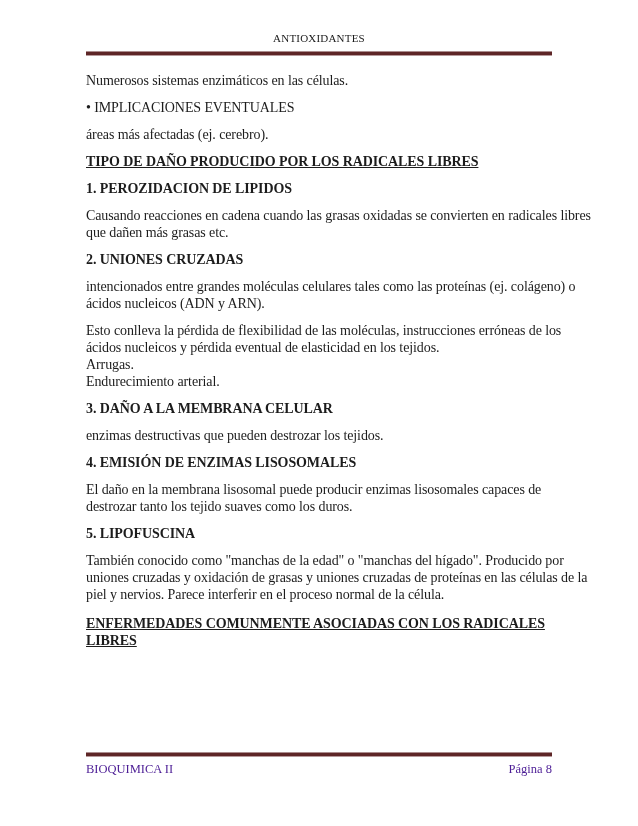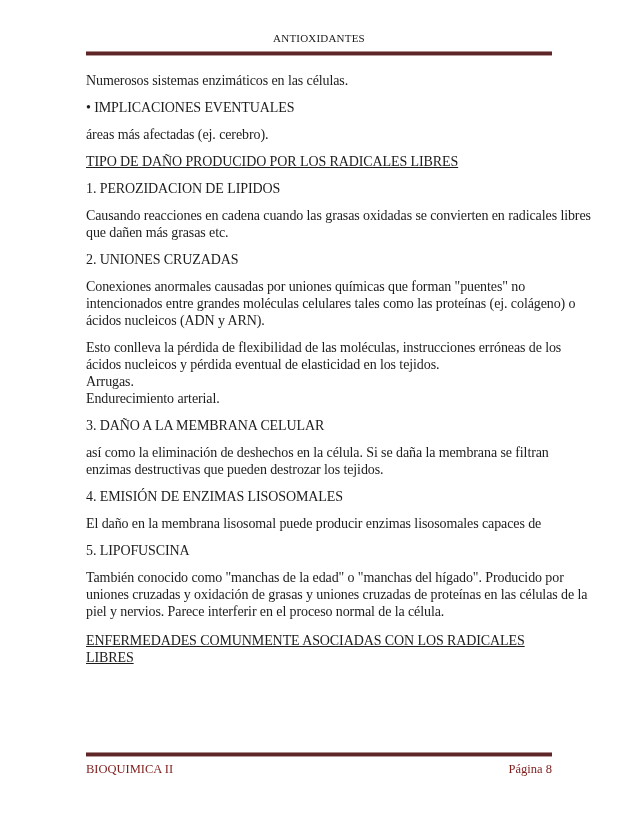--- a/index.html
+++ b/index.html
@@ -48,42 +48,42 @@
     margin: 0 0 10px 0;
     font-size: 14px;
     letter-spacing: -0.1px;
   }
   .block .line {
     line-height: 17px;
     min-height: 17px;
     white-space: nowrap;
   }
   .block.h .line, .block.hu .line {
-    font-weight: normal;
+    font-weight: bold;
   }
   .block.hu .line {
     text-decoration: underline;
   }
   .block.extra-space {
     margin-top: 12px;
   }
   
   .page-footer {
     position: absolute;
     top: 752px;
     left: 86px;
     width: 466px;
   }
   .footer-row {
     margin-top: 4px;
     display: flex;
     justify-content: space-between;
     font-size: 12.5px;
     line-height: 16px;
-    color: #7f1d1d;
+    color: #4c1d95;
   }
 </style>
 </head>
 <body>
 
 <div class="page">
 
   <div class="page-header">
     <div class="doc-title">ANTIOXIDANTES</div>
     <div class="rule"></div>
@@ -106,42 +106,41 @@
         <div class="line">1. PEROZIDACION DE LIPIDOS</div>
       </div>
       <div class="block p">
         <div class="line">Causando reacciones en cadena cuando las grasas oxidadas se convierten en radicales libres</div>
         <div class="line">que dañen más grasas etc.</div>
       </div>
       <div class="block h">
         <div class="line">2. UNIONES CRUZADAS</div>
       </div>
       <div class="block p">
-        <div class="line">Conexiones anormales causadas por uniones químicas que forman "puentes" no</div>
         <div class="line">intencionados entre grandes moléculas celulares tales como las proteínas (ej. colágeno) o</div>
         <div class="line">ácidos nucleicos (ADN y ARN).</div>
       </div>
       <div class="block p">
         <div class="line">Esto conlleva la pérdida de flexibilidad de las moléculas, instrucciones erróneas de los</div>
         <div class="line">ácidos nucleicos y pérdida eventual de elasticidad en los tejidos.</div>
         <div class="line">Arrugas.</div>
         <div class="line">Endurecimiento arterial.</div>
       </div>
       <div class="block h">
         <div class="line">3. DAÑO A LA MEMBRANA CELULAR</div>
       </div>
       <div class="block p">
-        <div class="line">así como la eliminación de deshechos en la célula. Si se daña la membrana se filtran</div>
         <div class="line">enzimas destructivas que pueden destrozar los tejidos.</div>
       </div>
       <div class="block h">
         <div class="line">4. EMISIÓN DE ENZIMAS LISOSOMALES</div>
       </div>
       <div class="block p">
         <div class="line">El daño en la membrana lisosomal puede producir enzimas lisosomales capaces de</div>
+        <div class="line">destrozar tanto los tejido suaves como los duros.</div>
       </div>
       <div class="block h">
         <div class="line">5. LIPOFUSCINA</div>
       </div>
       <div class="block p">
         <div class="line">También conocido como "manchas de la edad" o "manchas del hígado". Producido por</div>
         <div class="line">uniones cruzadas y oxidación de grasas y uniones cruzadas de proteínas en las células de la</div>
         <div class="line">piel y nervios. Parece interferir en el proceso normal de la célula.</div>
       </div>
       <div class="block hu extra-space">

